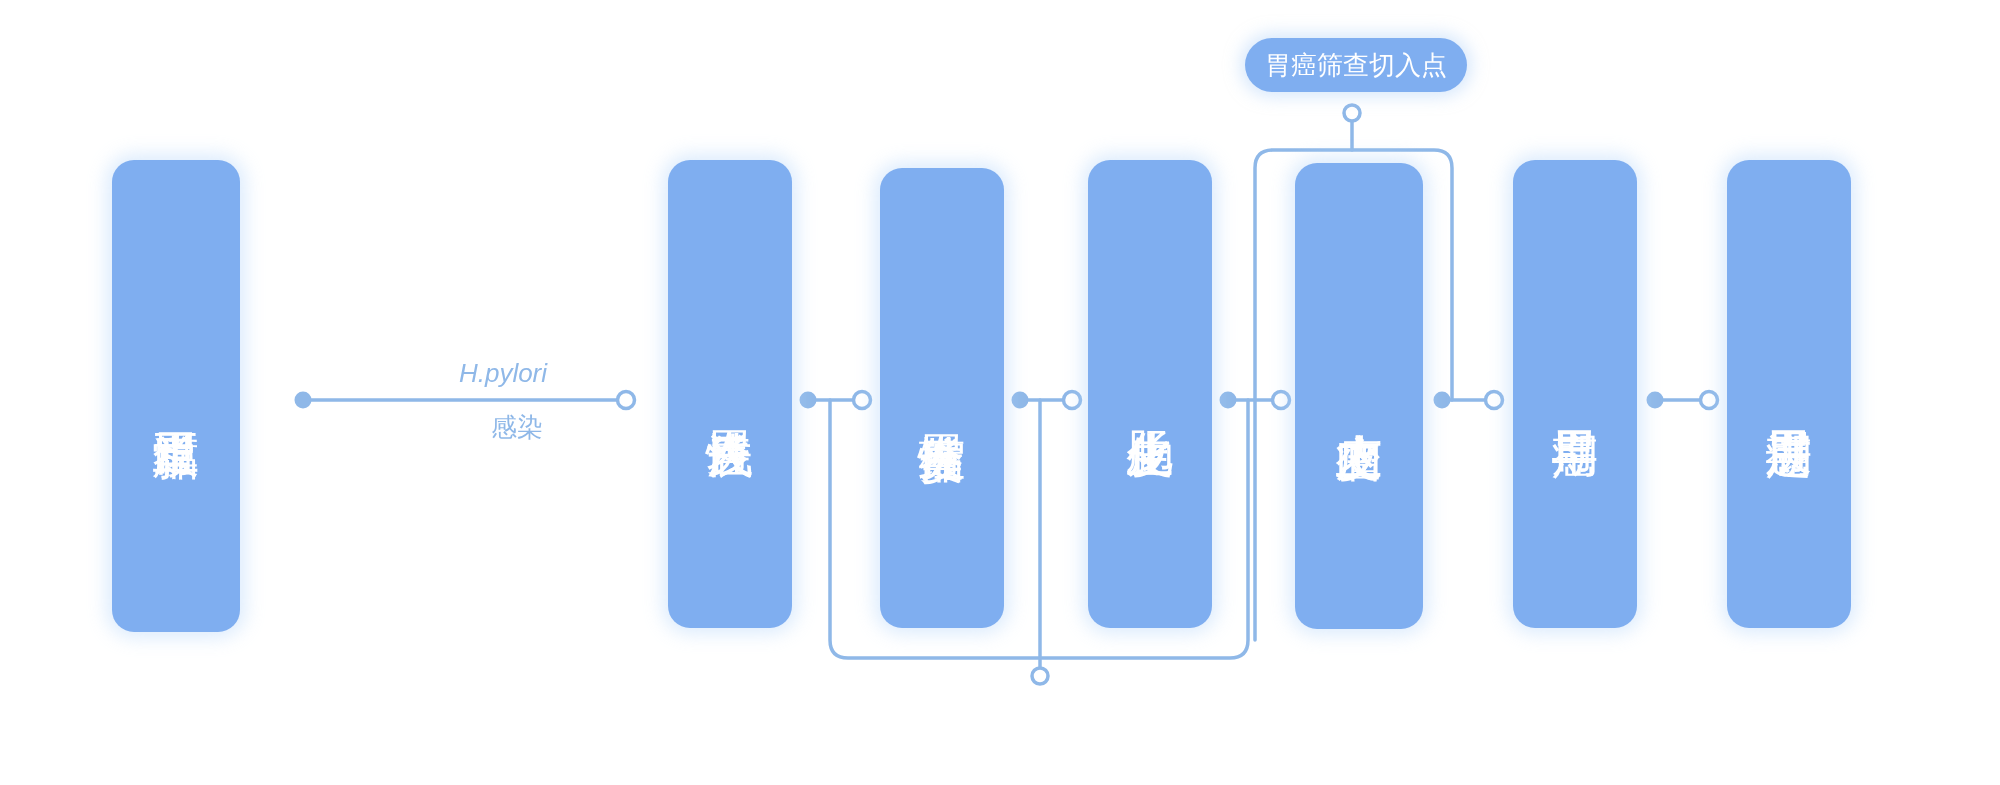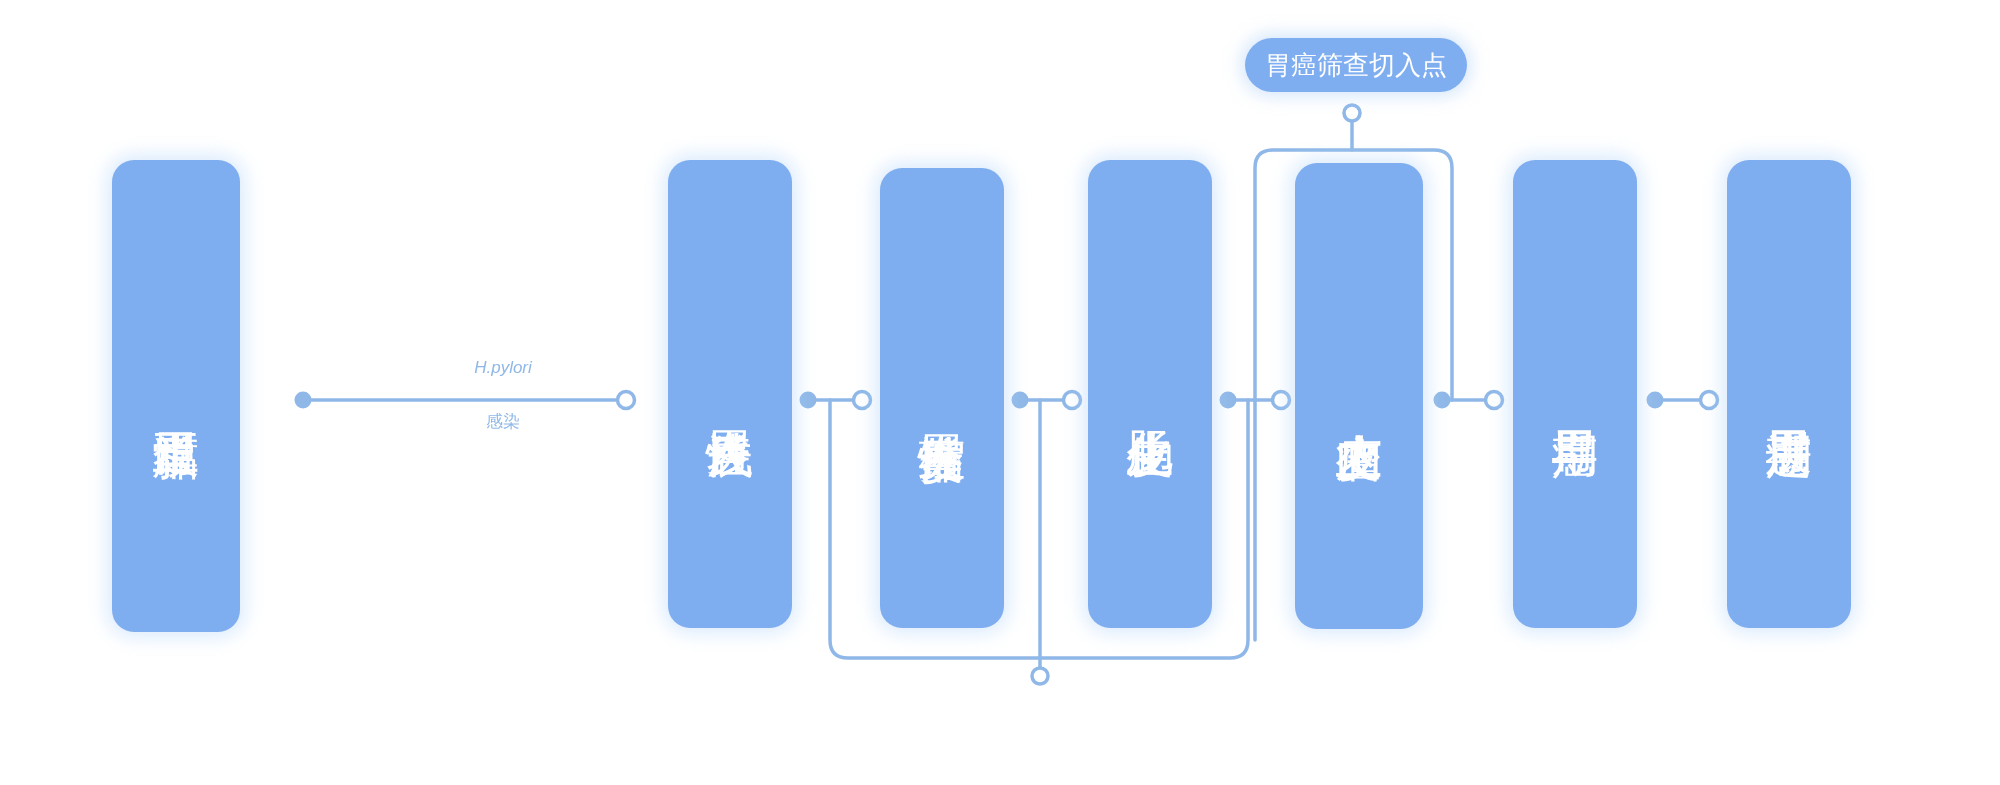--- a/index.html
+++ b/index.html
@@ -63,21 +63,21 @@
     white-space: nowrap;
     padding: 0 22px;
   }
 
   
   .edge-label {
     position: absolute;
     color: #8FB8E8;
     white-space: nowrap;
     text-align: center;
-    font-size: 17px;
+    font-size: 26px;
   }
   .edge-label.italic {
     font-style: italic;
   }
 </style>
 </head>
 <body>
 
 <div id="stage">
 
@@ -157,19 +157,19 @@
     <span class="node-label">上皮内瘤变</span>
   </div>
   <div class="node" id="node-5" style="left: 1513px; top: 160px; width: 124px; height: 468px;">
     <span class="node-label">早期胃癌</span>
   </div>
   <div class="node" id="node-6" style="left: 1727px; top: 160px; width: 124px; height: 468px;">
     <span class="node-label">进展期胃癌</span>
   </div>
 
   <div class="edge-label italic" id="edgelabel-0" style="left: 403px; top: 358px; width: 200px;">H.pylori</div>
-  <div class="edge-label" id="edgelabel-1" style="left: 403px; top: 410px; width: 200px;">感染</div>
+  <div class="edge-label" id="edgelabel-1" style="left: 417px; top: 410px; width: 200px;">感染</div>
 
   <div class="pill" id="pill-0" style="left: 1245px; top: 38px; width: 222px; height: 54px;">
     <span>胃癌筛查切入点</span>
   </div>
 
 </div>
 
 </body></html>

